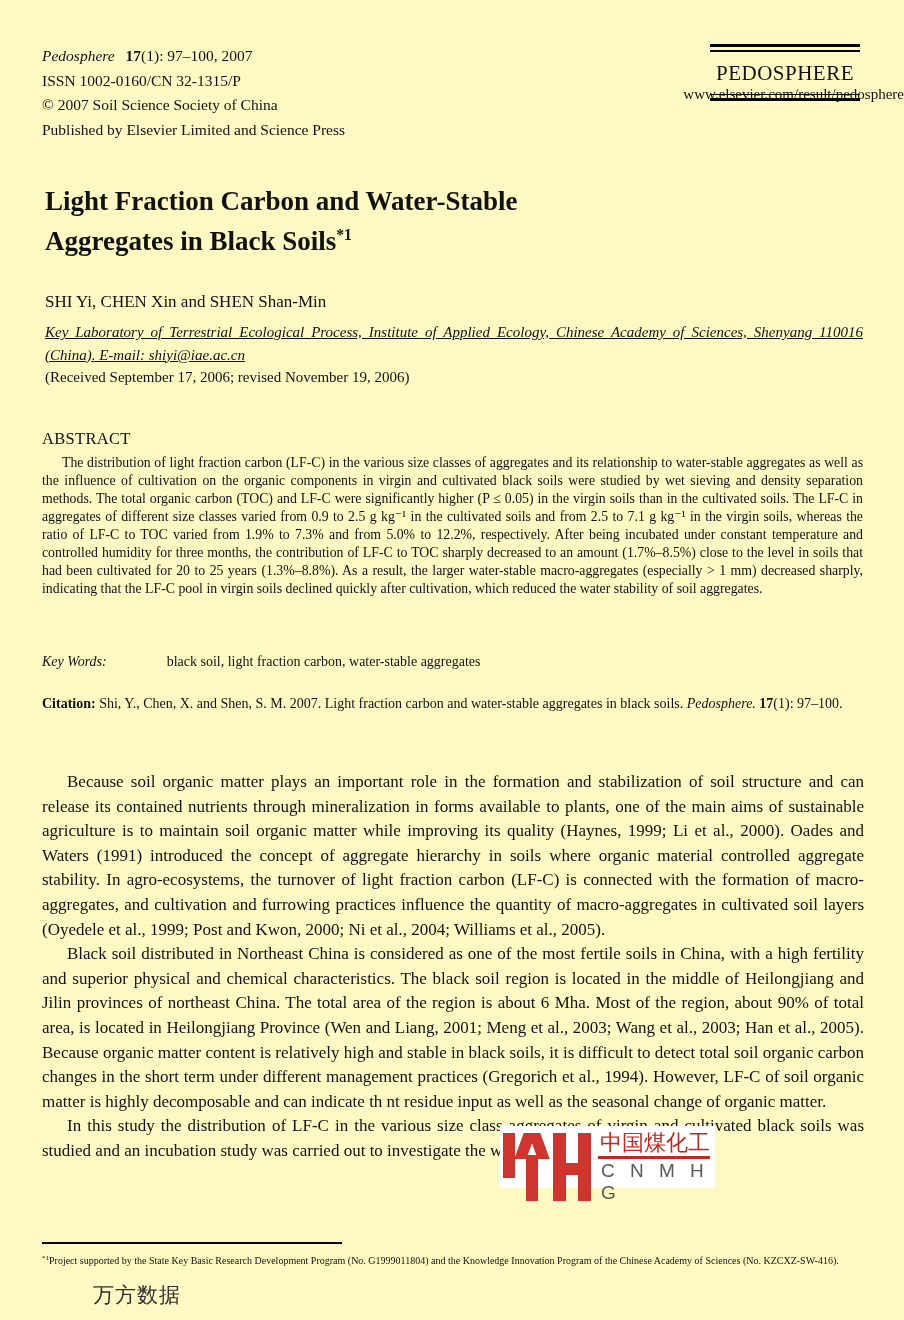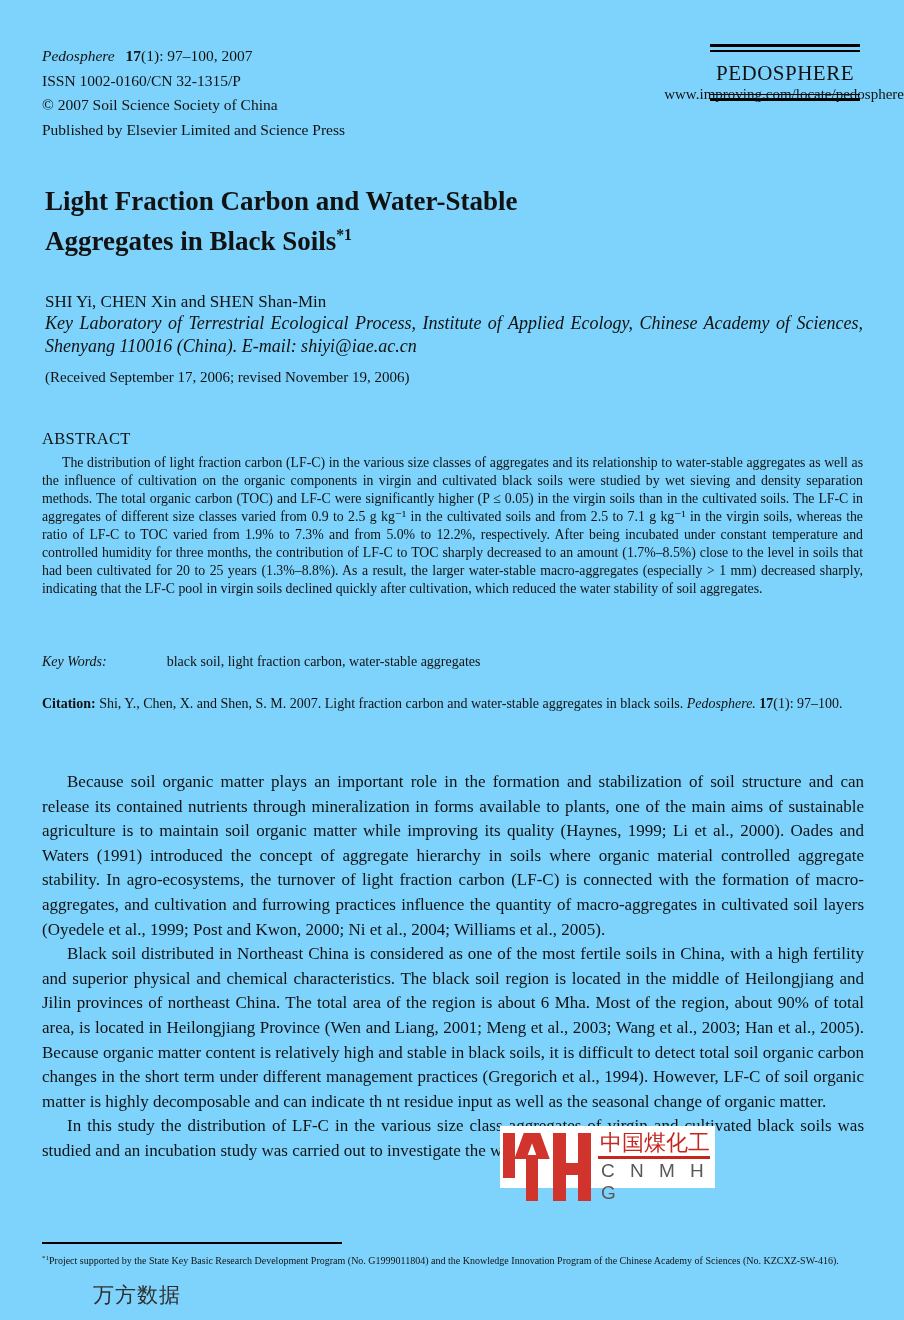--- a/index.html
+++ b/index.html
@@ -1,19 +1,19 @@
 <!DOCTYPE html>
 <html><head>
 <meta charset="utf-8">
 <style>
   html,body{margin:0;padding:0;background:#e8e8e8;}
   .page{
     position:relative;
     width:904px;height:1320px;
-    background:#7dd3fc;
+    background:#fef9c3;
     margin:0 auto;
     font-family:"Liberation Serif","DejaVu Serif",serif;
     color:#121212;
     overflow:hidden;
   }
   
   .mast-left{position:absolute;top:44px;left:42px;font-size:15.5px;line-height:24.5px;}
   .mast-left .jname{font-style:italic;}
   .mast-left .jvol{font-weight:bold;margin-left:11px;}
   .mast-right{position:absolute;top:44px;right:44px;width:150px;text-align:center;}
@@ -21,21 +21,21 @@
   .rule-thick{height:3px;}
   .rule-thin{height:1.5px;margin-top:3px;}
   .rule-thin2{height:1.5px;}
   .rule-thick2{height:3px;margin-top:3px;}
   .journal-name{font-size:21px;letter-spacing:.5px;padding:9px 0 8px 0;white-space:nowrap;}
   .website{position:absolute;top:86px;right:0;font-size:15px;white-space:nowrap;}
   
   .title{position:absolute;top:184px;left:45px;font-size:27px;font-weight:bold;line-height:34px;}
   .title sup{font-size:58%;vertical-align:super;font-weight:bold;}
   .authors{position:absolute;top:292px;left:45px;font-size:17px;text-align:right;}
-  .affiliation{position:absolute;top:312px;left:45px;width:818px;font-size:18px;font-style:italic;line-height:22.5px;text-align:justify;}
+  .affiliation{position:absolute;top:321px;left:45px;width:818px;font-size:15px;font-style:italic;line-height:22.5px;text-align:justify;text-decoration:underline;}
   .received{position:absolute;top:369px;left:45px;font-size:15px;}
   
   .abs-head{position:absolute;top:429px;left:42px;font-size:16.5px;letter-spacing:.3px;text-align:center;}
   .abs-text{position:absolute;top:454px;left:42px;width:821px;font-size:13.8px;line-height:18px;text-align:justify;text-indent:20px;}
   .keywords{position:absolute;top:654px;left:42px;font-size:14px;}
   .keywords .kw-label{font-style:italic;}
   .keywords .kw-value{margin-left:15px;padding-left:45px;}
   .citation{position:absolute;top:694px;left:42px;width:821px;font-size:14px;line-height:20px;text-align:justify;}
   .citation .cit-label{font-weight:bold;}
   .citation .cit-journal{font-style:italic;}
@@ -77,21 +77,21 @@
     <div>Published by Elsevier Limited and Science Press</div>
   </div>
 
   <div class="mast-right">
     <div class="rule-line rule-thick"></div>
     <div class="rule-line rule-thin"></div>
     <div class="journal-name">PEDOSPHERE</div>
     <div class="rule-line rule-thin2"></div>
     <div class="rule-line rule-thick2"></div>
   </div>
-  <div class="website">www.improving.com/locate/pedosphere</div>
+  <div class="website">www.elsevier.com/result/pedosphere</div>
 
   <div class="title">
     <div>Light Fraction Carbon and Water-Stable</div>
     <div><span>Aggregates in Black Soils</span><sup>*1</sup></div>
   </div>
 
   <div class="authors">SHI Yi, CHEN Xin and SHEN Shan-Min</div>
   <div class="affiliation">Key Laboratory of Terrestrial Ecological Process, Institute of Applied Ecology, Chinese Academy of Sciences, Shenyang 110016 (China). E-mail: shiyi@iae.ac.cn</div>
   <div class="received">(Received September 17, 2006; revised November 19, 2006)</div>
 

